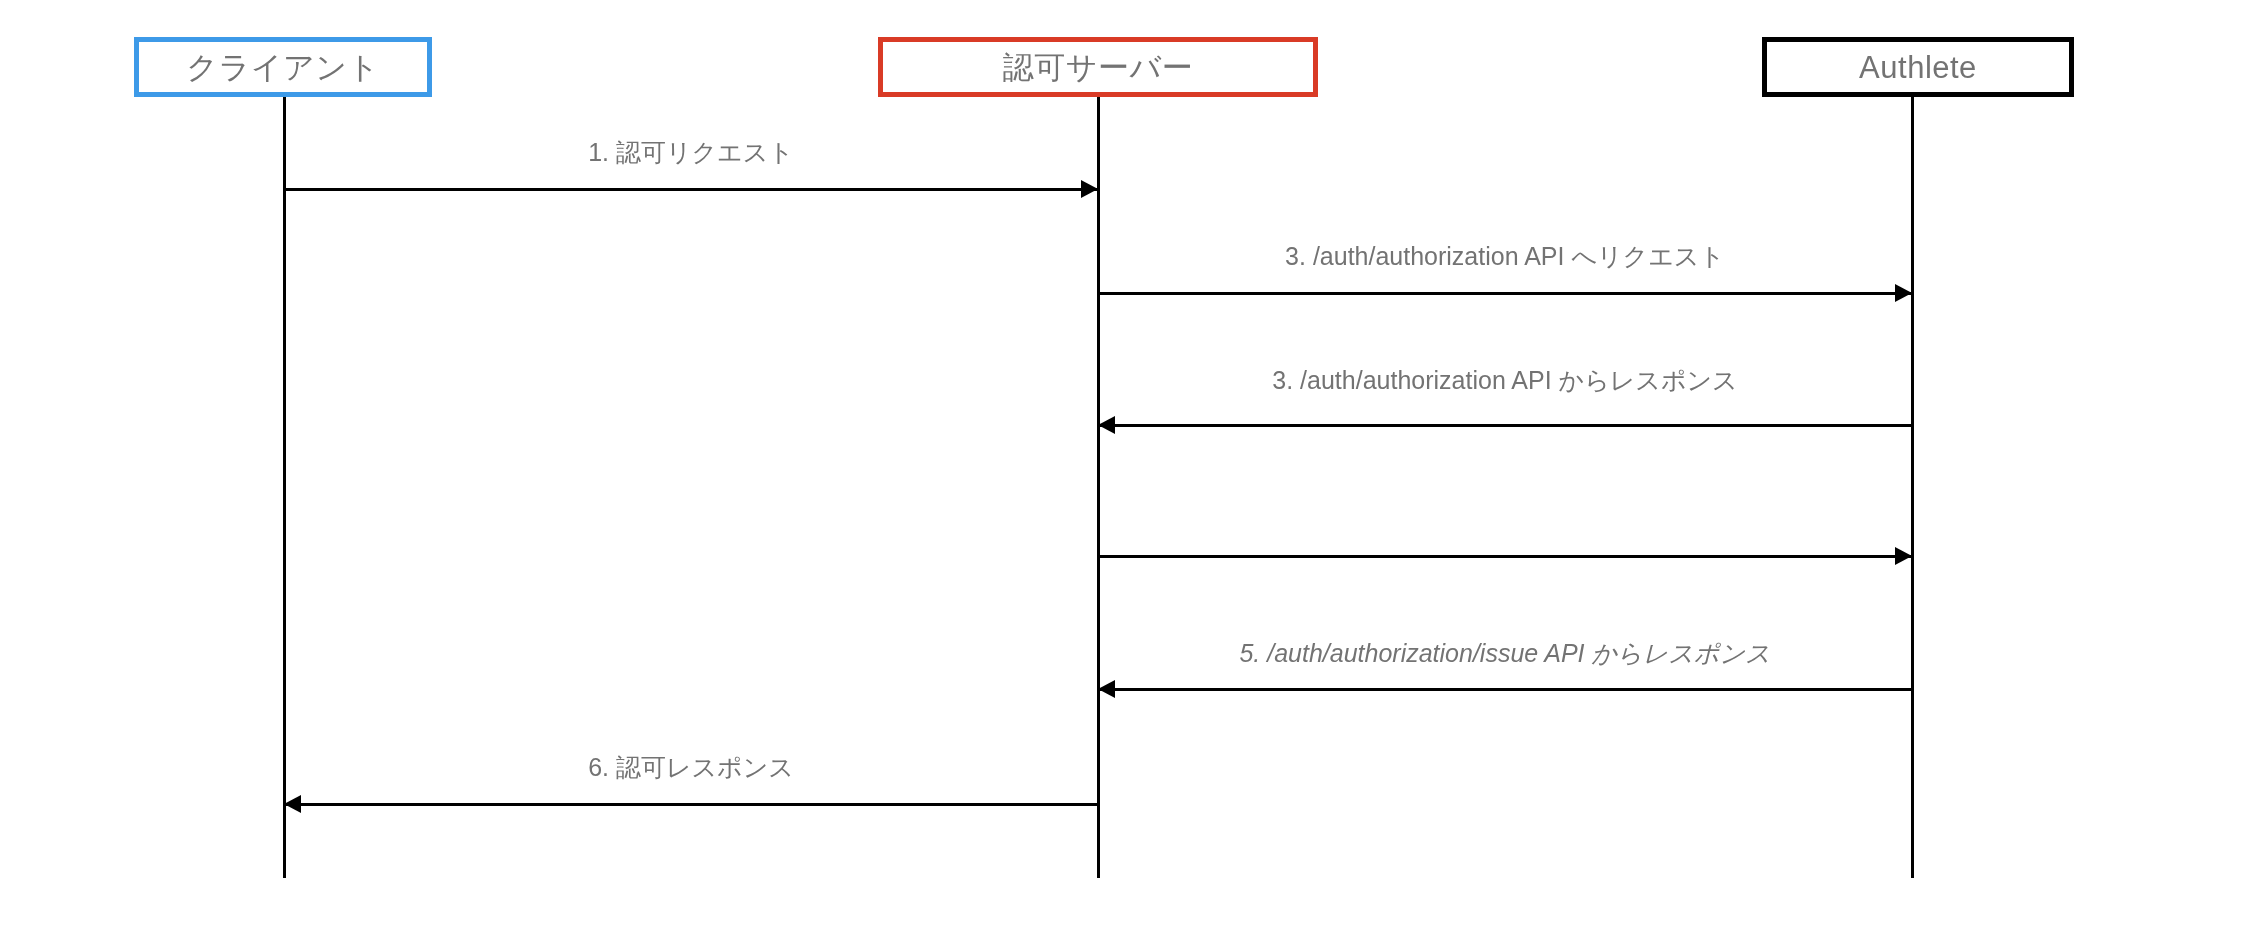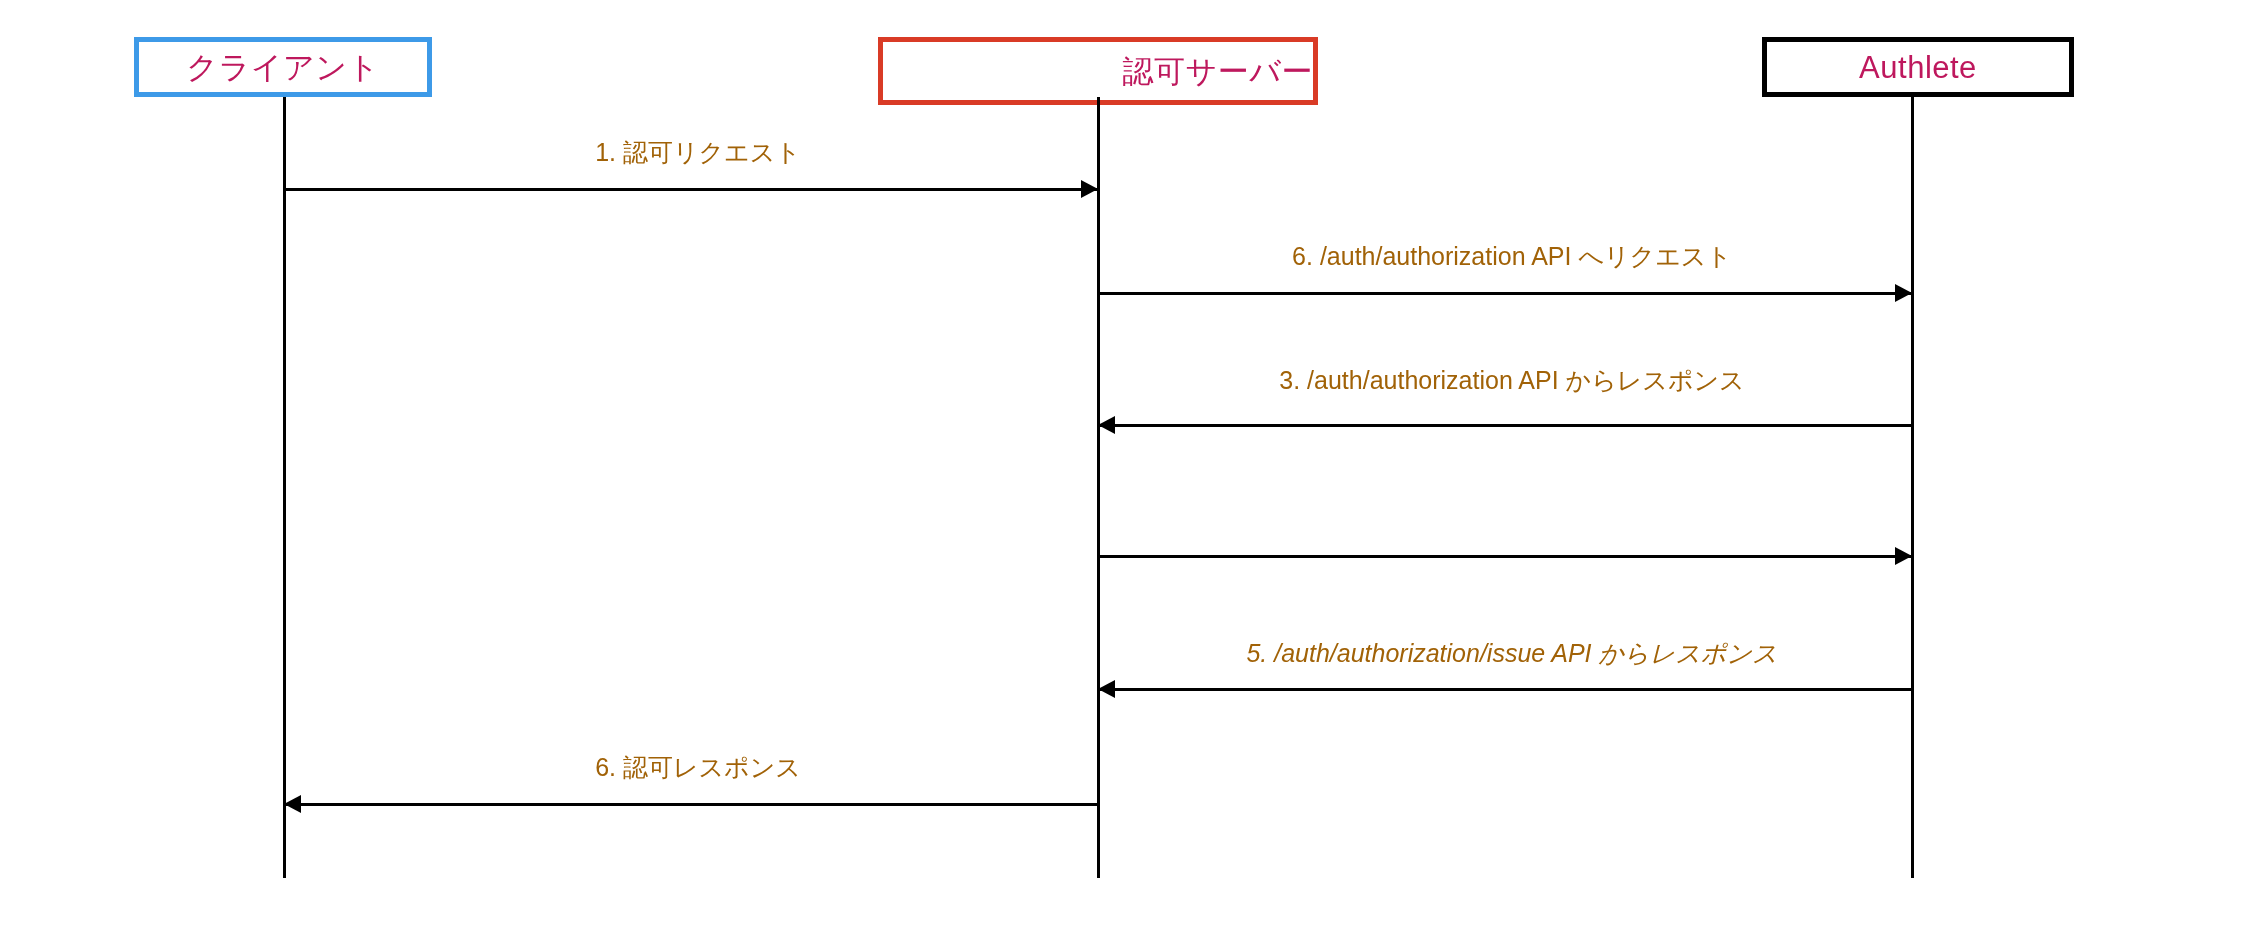--- a/index.html
+++ b/index.html
@@ -20,39 +20,38 @@
   .lifeline-box {
     position: absolute;
     box-sizing: border-box;
     background: #ffffff;
     display: flex;
     align-items: center;
     justify-content: center;
   }
   .lifeline-box .box-label {
     font-size: 31px;
-    color: #be185d;
+    color: #737373;
     letter-spacing: 0.5px;
     white-space: nowrap;
     line-height: 1;
   }
   .lifeline-line {
     position: absolute;
     background: #000000;
     width: 3px;
   }
   .msg-label {
     position: absolute;
     font-size: 25px;
-    color: #a16207;
+    color: #737373;
     white-space: nowrap;
     line-height: 1;
     text-align: center;
     transform: translateX(-50%);
-    margin-left: 7px;
   }
   .msg-arrow {
     position: absolute;
     height: 3px;
     background: #000000;
   }
   .arrow-head {
     position: absolute;
     width: 0;
     height: 0;
@@ -69,35 +68,35 @@
 </head>
 <body>
 
 <div id="diagram-root">
 
   <div class="lifeline-box" style="left:134px; top:37px; width:298px; height:60px; border:5px solid #3d9ae8;">
     <span class="box-label">クライアント</span>
   </div>
   <div class="lifeline-line" style="left:283px; top:97px; height:781px;"></div>
 
-  <div class="lifeline-box" style="left:878px; top:37px; width:440px; height:68px; border:5px solid #d93b26;justify-content:flex-end;">
+  <div class="lifeline-box" style="left:878px; top:37px; width:440px; height:60px; border:5px solid #d93b26;">
     <span class="box-label">認可サーバー</span>
   </div>
   <div class="lifeline-line" style="left:1097px; top:97px; height:781px;"></div>
 
   <div class="lifeline-box" style="left:1762px; top:37px; width:312px; height:60px; border:5px solid #000000;">
     <span class="box-label">Authlete</span>
   </div>
   <div class="lifeline-line" style="left:1911px; top:97px; height:781px;"></div>
 
   <div class="msg-label" style="left:691px; top:140px;">1. 認可リクエスト</div>
   <div class="msg-arrow" style="left:284px; top:188px; width:814px;"></div>
   <div class="arrow-head right" style="left:1081px; top:180px;"></div>
 
-  <div class="msg-label" style="left:1505px; top:244px;">6. /auth/authorization API へリクエスト</div>
+  <div class="msg-label" style="left:1505px; top:244px;">3. /auth/authorization API へリクエスト</div>
   <div class="msg-arrow" style="left:1098px; top:292px; width:814px;"></div>
   <div class="arrow-head right" style="left:1895px; top:284px;"></div>
 
   <div class="msg-label" style="left:1505px; top:368px;">3. /auth/authorization API からレスポンス</div>
   <div class="msg-arrow" style="left:1098px; top:424px; width:814px;"></div>
   <div class="arrow-head left" style="left:1098px; top:416px;"></div>
 
   <div class="msg-arrow" style="left:1098px; top:555px; width:814px;"></div>
   <div class="arrow-head right" style="left:1895px; top:547px;"></div>
 

